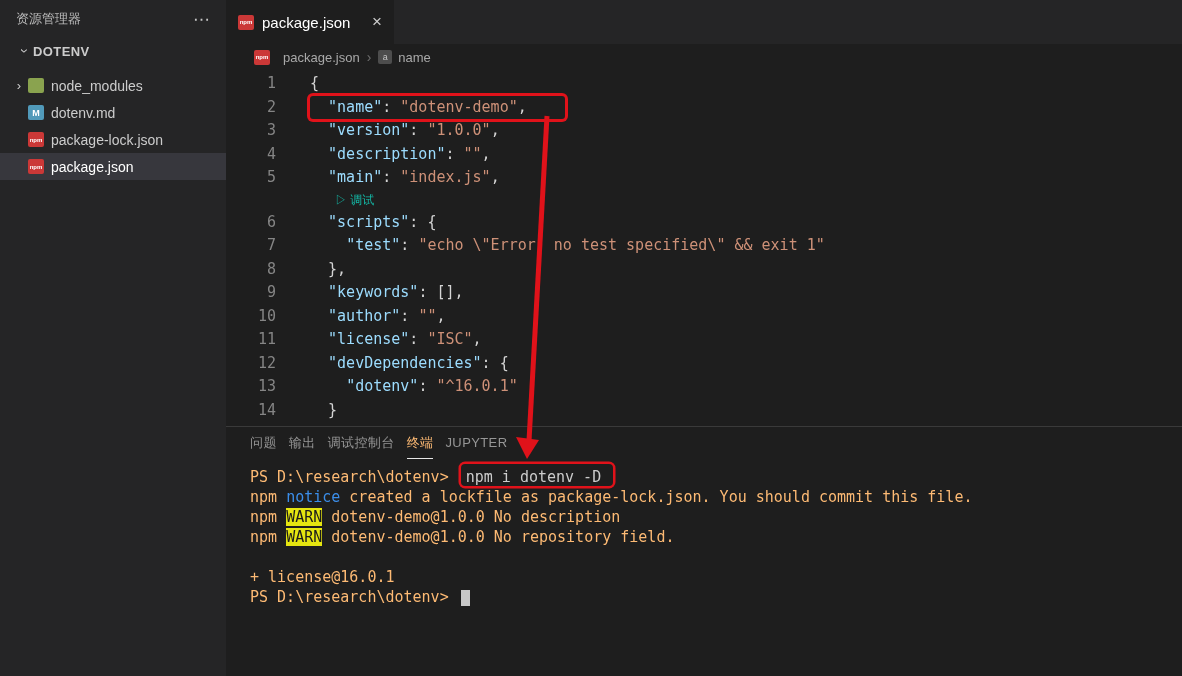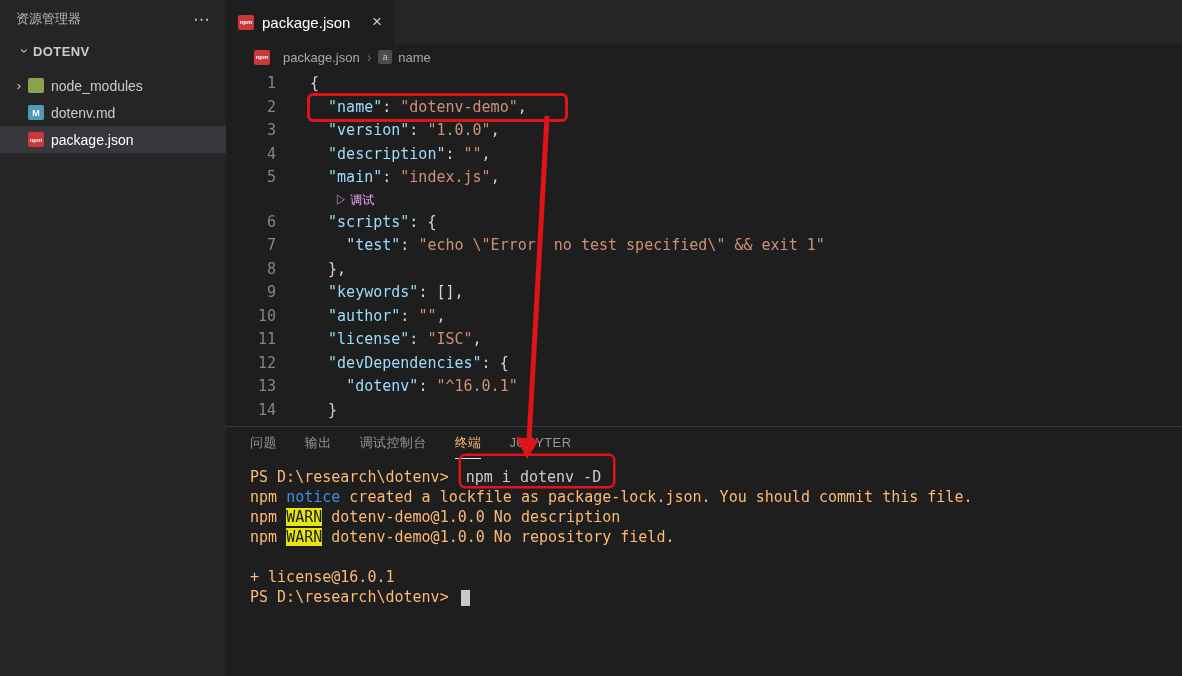--- a/index.html
+++ b/index.html
@@ -32,36 +32,36 @@
   .bc-sep{color:#6e6e6e;font-size:14px}
   .bc-item{cursor:pointer;display:flex;align-items:center;gap:6px}
   .sym-ico{width:14px;height:14px;border-radius:2px;background:#4d4d4d;color:#c5c5c5;font-size:9px;display:flex;align-items:center;justify-content:center}
 
   
   .editor{position:absolute;top:70px;left:0;right:0;height:356px;overflow:hidden;font-family:"DejaVu Sans Mono","Liberation Mono",monospace;font-size:15px;padding-top:2px;cursor:text}
   .cl{display:flex;height:23.5px;line-height:23.5px;white-space:pre}
   .ln{width:50px;text-align:right;color:#858585;flex:none}
   .ltext{margin-left:34px}
   .ltext.boxed{box-shadow:0 0 0 3px #e0121a;border-radius:3px;padding-right:38px}
-  .lens{height:21px;line-height:21px;padding-left:109px;color:#f0abfc;font-size:12px;font-family:"Liberation Sans",sans-serif;cursor:pointer}
+  .lens{height:21px;line-height:21px;padding-left:109px;color:#14b8a6;font-size:12px;font-family:"Liberation Sans",sans-serif;cursor:pointer}
   .tk-p{color:#d4d4d4}
   .tk-k{color:#9cdcfe}
   .tk-s{color:#ce9178}
 
   
   .panel{position:absolute;top:426px;left:0;right:0;bottom:0;border-top:1px solid #3a3a3a;background:#1e1e1e}
-  .ptabs{display:flex;gap:28px;padding-left:24px;height:32px;align-items:stretch}
+  .ptabs{display:flex;gap:12px;padding-left:24px;height:32px;align-items:stretch}
   .ptab{font-size:13px;color:#969696;cursor:pointer;display:flex;align-items:center;border-bottom:1px solid transparent;letter-spacing:.4px}
   .ptab.active{color:#fdba74;border-bottom-color:#e7e7e7}
   .term{padding:8px 0 0 24px;font-family:"DejaVu Sans Mono","Liberation Mono",monospace;font-size:15px;color:#cccccc;cursor:text}
   .trow{height:20px;line-height:20px;white-space:pre}
   .tk-t{color:#fdba74}
   .tk-notice{color:#3b8eea}
   .tk-warn{background:#e5e510;color:#1c1c1c}
-  .tk-box{box-shadow:0 0 0 2.5px #e0121a;border-radius:4px;padding:12px 12px 0 5px;margin-left:3px}
+  .tk-box{box-shadow:0 0 0 2.5px #e0121a;border-radius:4px;padding:4px 12px 0 5px;margin-left:3px}
   .cursor{display:inline-block;width:9px;height:16px;background:#c8c8c8;vertical-align:middle;margin-left:3px}
 
   
   .overlay{position:absolute;left:0;top:0;width:1182px;height:676px;pointer-events:none}
 </style>
 </head>
 <body>
 
 <div class="root">
 
@@ -77,20 +77,25 @@
     <div class="file-list">
         <div class="srow">
           <span class="chev">›</span>
           <span class="fic package"></span>
           <span class="flabel">node_modules</span>
         </div>
         <div class="srow">
           <span class="chev"></span>
           <span class="fic markdown">M</span>
           <span class="flabel">dotenv.md</span>
+        </div>
+        <div class="srow">
+          <span class="chev"></span>
+          <span class="fic npm">npm</span>
+          <span class="flabel">package-lock.json</span>
         </div>
         <div class="srow sel">
           <span class="chev"></span>
           <span class="fic npm">npm</span>
           <span class="flabel">package.json</span>
         </div>
       </div>
   </div>
 
   <div class="main">

